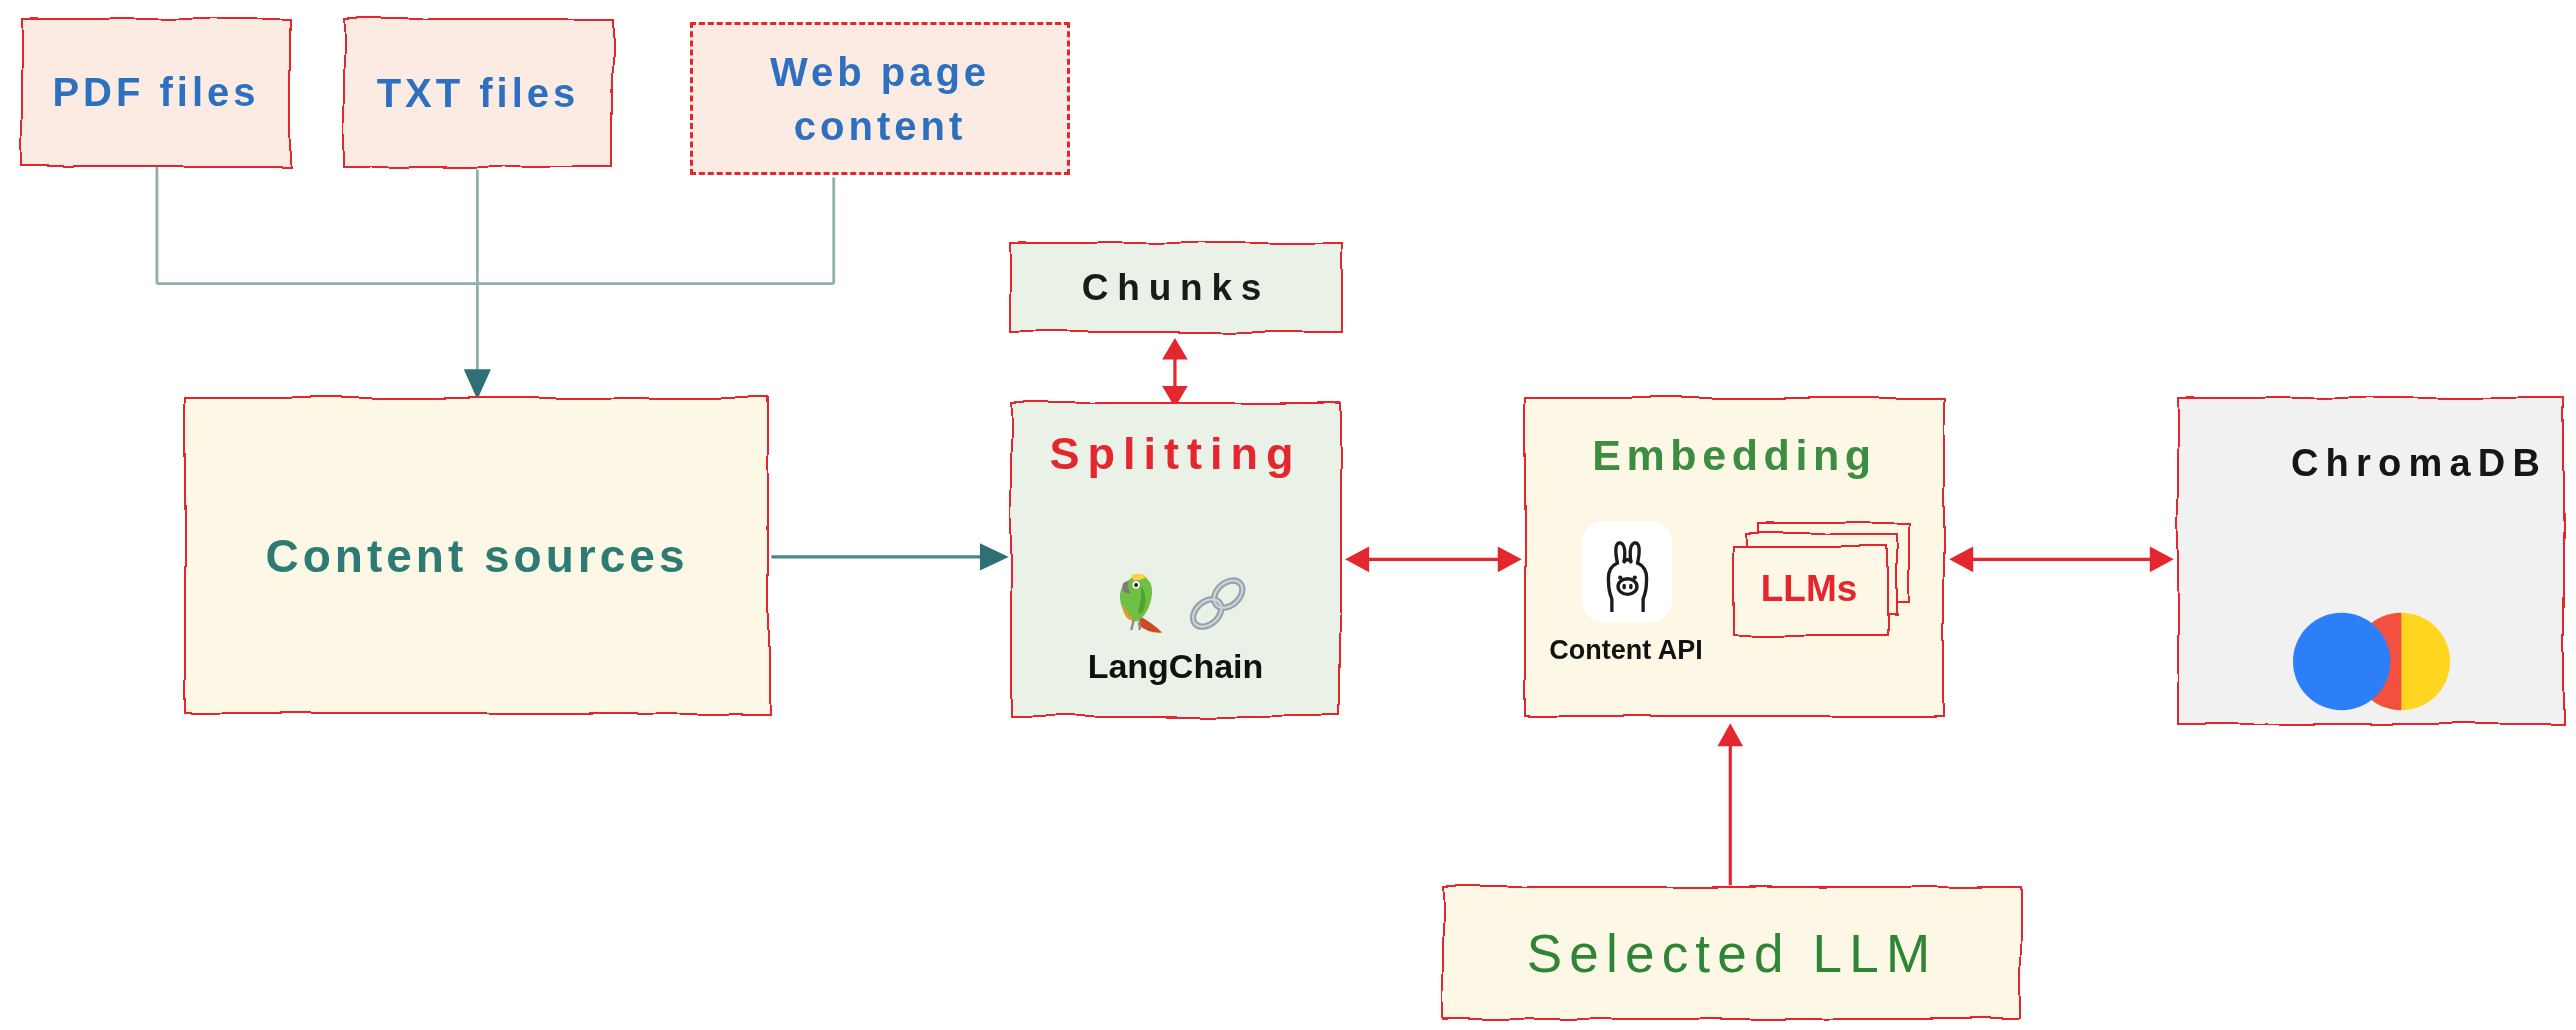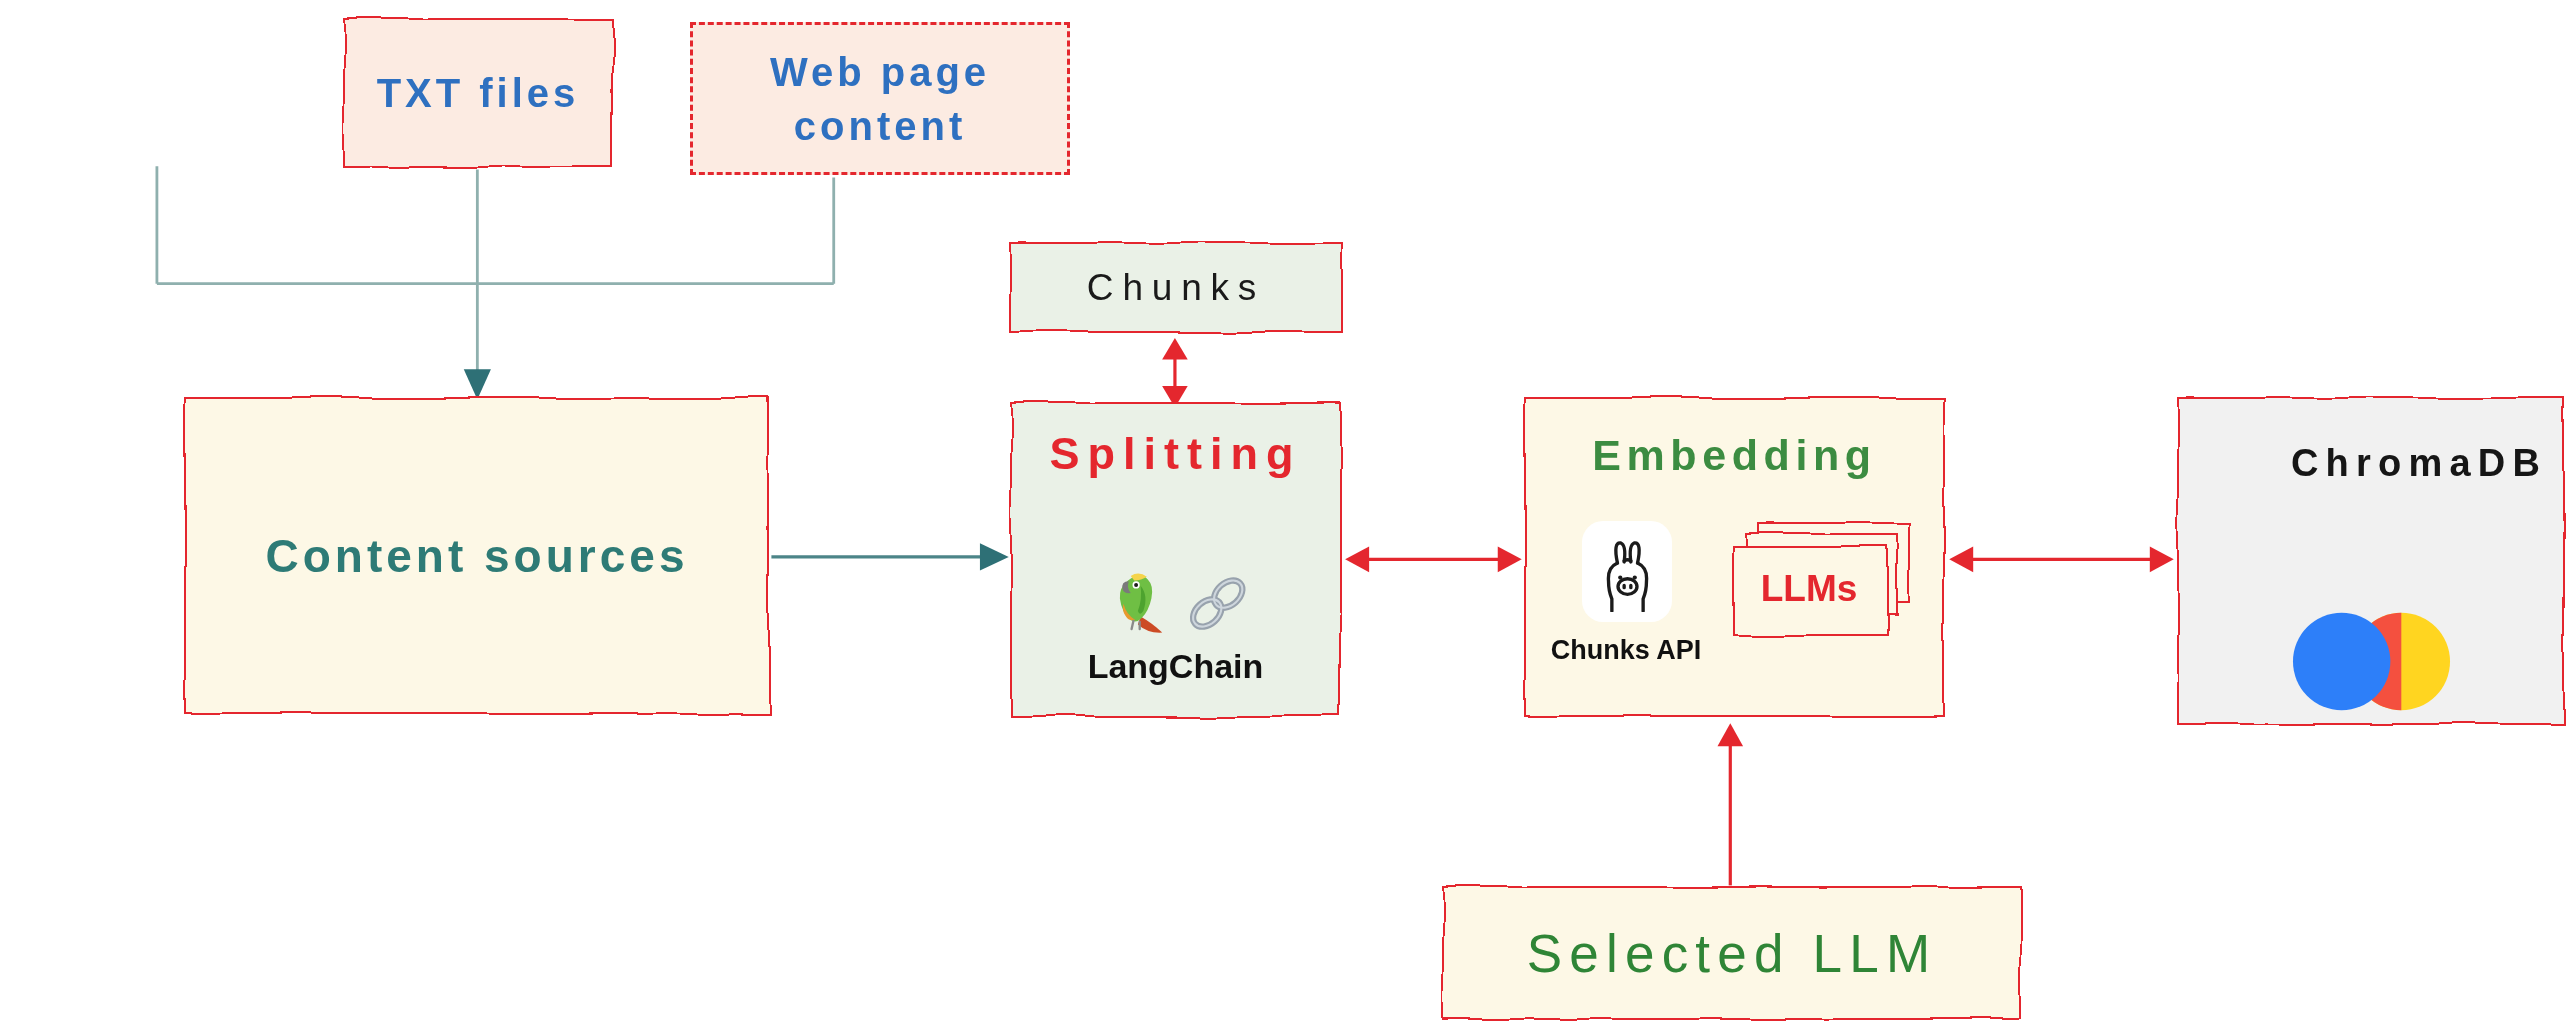--- a/index.html
+++ b/index.html
@@ -26,21 +26,21 @@
   .sk3{filter:url(#squiggle3);}
   .content{position:absolute;inset:0;display:flex;align-items:center;justify-content:center;flex-direction:column;}
 
   .bg-pink{background:var(--pink);}
   .bg-cream{background:var(--cream);}
   .bg-lgreen{background:var(--lgreen);}
   .bg-lgray{background:var(--lgray);}
 
   .lbl-blue{color:var(--blue);font-size:40px;font-weight:600;letter-spacing:4px;line-height:1.35;text-align:center;}
   .lbl-teal{color:var(--teal);font-size:46px;font-weight:700;letter-spacing:4px;}
-  .lbl-chunks{color:var(--black);font-size:37px;font-weight:400;letter-spacing:8.8px;}
+  .lbl-chunks{color:var(--black);font-size:37px;font-weight:700;letter-spacing:8.8px;}
   .lbl-splitting{color:var(--red);font-size:45px;font-weight:700;letter-spacing:8px;}
   .lbl-langchain{color:#111;font-size:34px;font-weight:700;}
   .lbl-embedding{color:var(--green);font-size:43px;font-weight:700;letter-spacing:5.6px;}
   .lbl-ollama{color:#111;font-size:27px;font-weight:700;}
   .lbl-llms{color:var(--red);font-size:37px;font-weight:700;}
   .lbl-chroma{color:#161616;font-size:38px;font-weight:700;letter-spacing:7.2px;}
   .lbl-selected{color:#2f8536;font-size:53px;font-weight:400;letter-spacing:7.2px;}
 
   #connectors{position:absolute;left:0;top:0;}
 
@@ -113,20 +113,26 @@
       <polygon points="2439,700 2469,684 2469,716" fill="#e4272e"></polygon>
       <polygon points="2720,700 2690,684 2690,716" fill="#e4272e"></polygon>
     </g>
 
     <g>
       <line x1="2165" y1="1108" x2="2165" y2="928" stroke="#e4272e" stroke-width="4"></line>
       <polygon points="2165,905 2149,934 2181,934" fill="#e4272e"></polygon>
     </g>
   </svg>
 
+  <div class="node" style="left:21px;top:17.6px;width:270px;height:149px;">
+    <div class="bg bg-pink sk1"></div>
+    <div class="content">
+        <span class="lbl-blue">PDF files</span>
+      </div>
+  </div>
 
   <div class="node" style="left:343px;top:17.6px;width:270px;height:150px;">
     <div class="bg bg-pink sk2"></div>
     <div class="content">
         <span class="lbl-blue">TXT files</span>
       </div>
   </div>
 
   <div class="node" style="left:644px;top:22.4px;width:380px;height:153px;margin-left:46px;">
     <div class="bg bg-pink" style="border:3.2px dashed var(--red);"></div>
@@ -189,21 +195,21 @@
           <path d="M27 25 Q30 23 33 25"></path>
           <path d="M21 27 Q12 31 13 43 Q13 52 16 59 L16 70"></path>
           <path d="M39 27 Q48 31 47 43 Q47 52 44 59 L44 70"></path>
           <ellipse cx="30" cy="48" rx="8.5" ry="7"></ellipse>
           <path d="M27 47 L27 49 M33 47 L33 49"></path>
         </g>
         <circle cx="23.5" cy="40" r="1.9" fill="#1b1b1b"></circle>
         <circle cx="36.5" cy="40" r="1.9" fill="#1b1b1b"></circle>
       </svg>
     </div>
-    <div class="ollama-caption"><span class="lbl-ollama">Chunks API</span></div>
+    <div class="ollama-caption"><span class="lbl-ollama">Content API</span></div>
 
     <div class="llms-stack">
       <div class="llm-card sk1" style="left:24px;top:0;width:149px;height:77px;"></div>
       <div class="llm-card sk2" style="left:12px;top:11.2px;width:149px;height:78px;"></div>
       <div class="llm-card sk3" style="left:0;top:24px;width:152px;height:86px;"></div>
       <div class="llms-text">
           <span class="lbl-llms">LLMs</span>
         </div>
     </div>
   </div>

